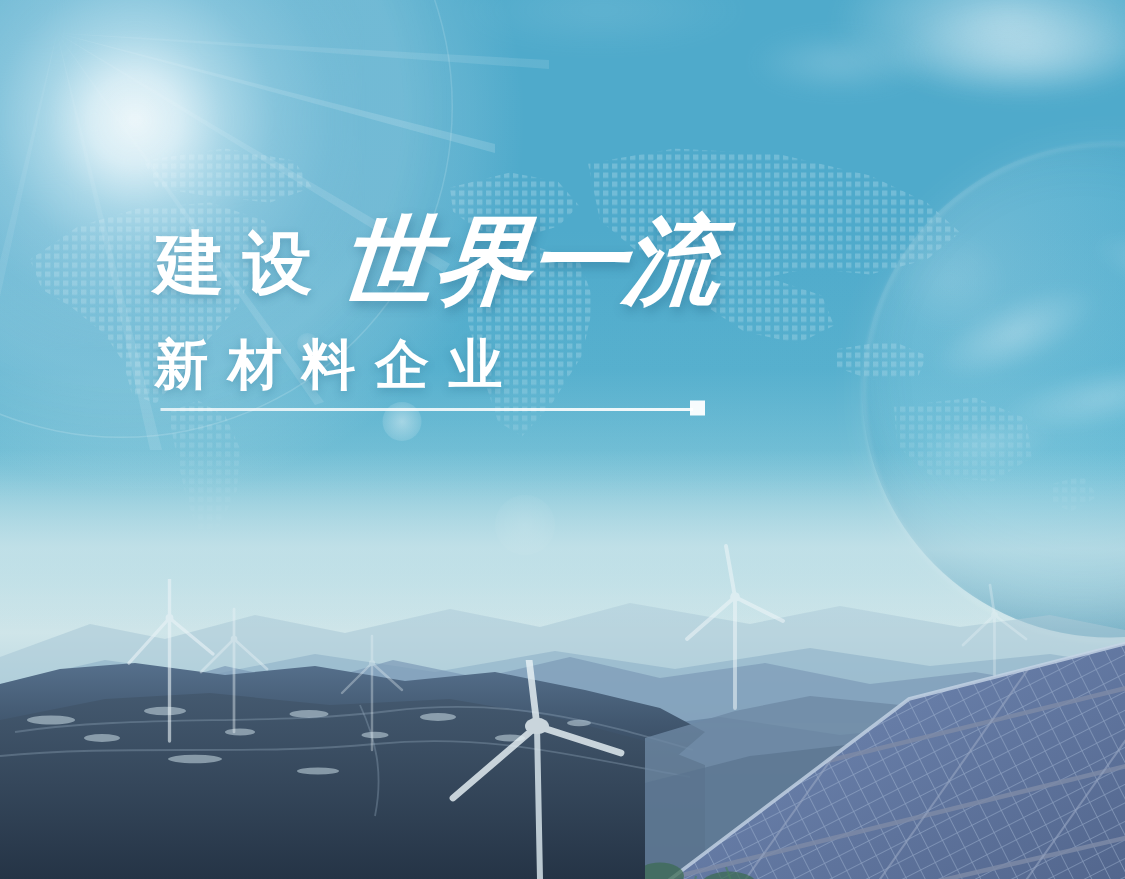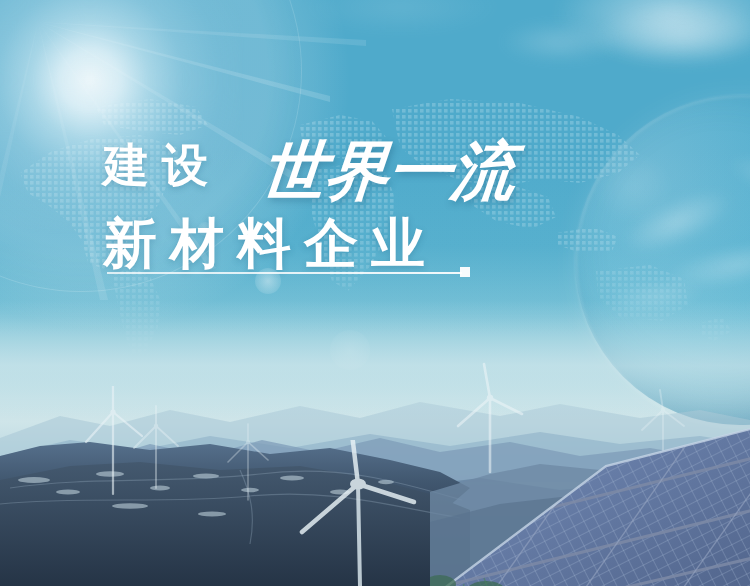--- a/index.html
+++ b/index.html
@@ -121,23 +121,22 @@
     overflow:hidden;
   }
 
   
   .headline{
     position:absolute;left:103px;top:139px;
     width:560px;
     user-select:none;
   }
   .line1{
-    display:flex;align-items:flex-start;
+    display:flex;align-items:center;
     height:72px;
-    gap:35px;
   }
   .t-jianshe{
     color:#ffffff;
     font-size:46px;
     font-weight:700;
     letter-spacing:13px;
     line-height:52px;
     text-shadow:0 2px 6px rgba(30,95,130,0.30);
     font-family:"DejaVu Sans","Liberation Sans",sans-serif;
   }
@@ -148,21 +147,21 @@
     font-style:italic;
     letter-spacing:-1px;
     line-height:64px;
     margin-left:6px;
     text-shadow:2px 3px 7px rgba(25,85,120,0.35);
     font-family:"DejaVu Sans","Liberation Sans",sans-serif;
     transform:skewX(-5deg);
   }
   .line2{
     color:#ffffff;
-    font-size:54px;
+    font-size:36px;
     font-weight:700;
     letter-spacing:13px;
     line-height:54px;
     margin-top:6px;
     text-shadow:0 2px 6px rgba(30,95,130,0.30);
     font-family:"DejaVu Sans","Liberation Sans",sans-serif;
   }
 
   .rule-row{
     position:absolute;left:107px;top:266px;width:363px;height:14px;

